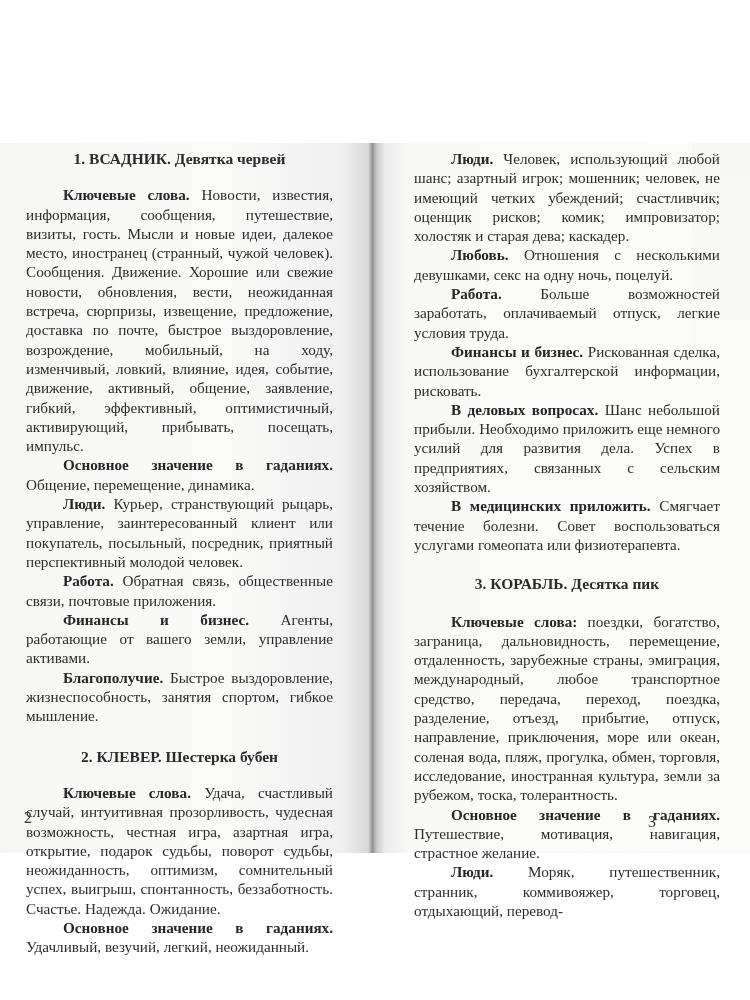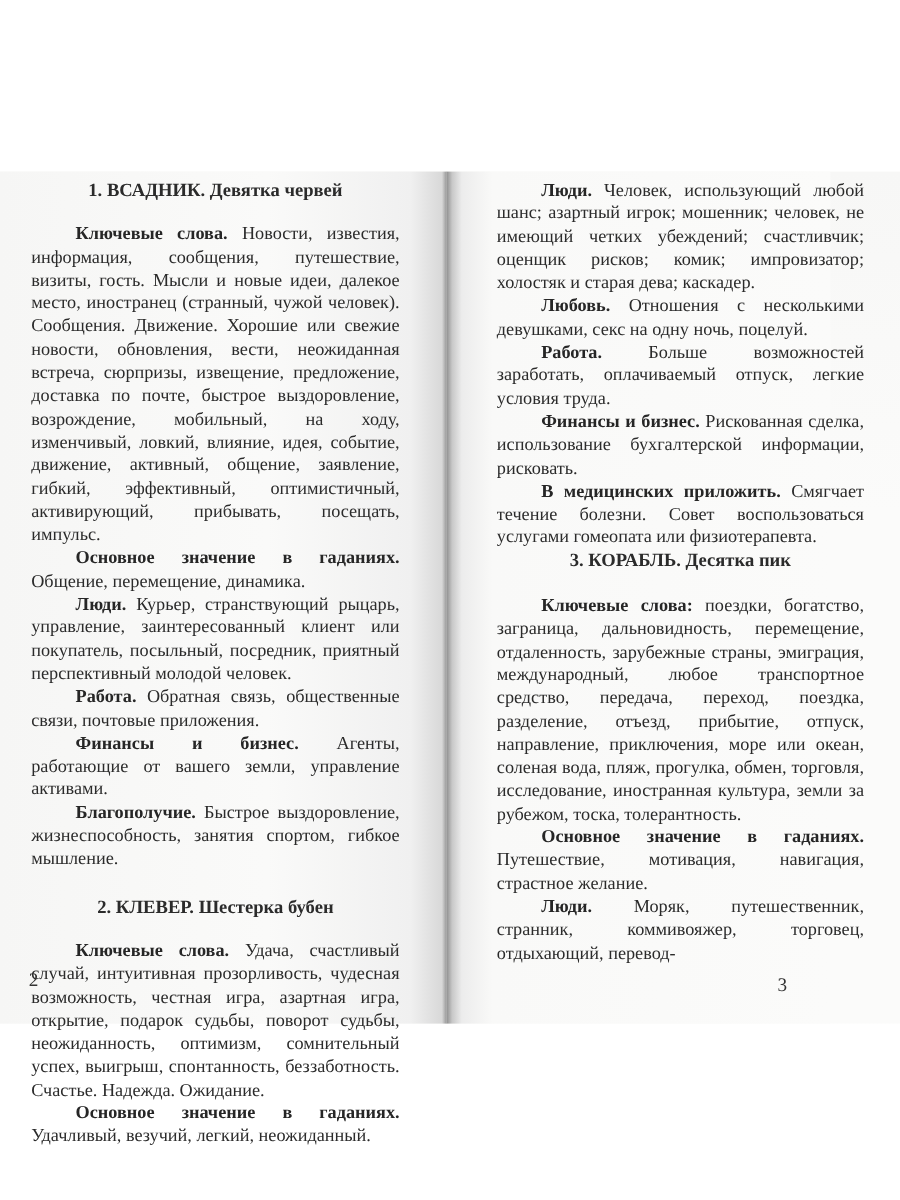--- a/index.html
+++ b/index.html
@@ -10,21 +10,21 @@
   .page { position: absolute; top: 0; height: 710px; }
   .page.left { left: 0; width: 372px;
                background: linear-gradient(to right, #f6f6f5 0%, #fafaf9 60%, #f0f0f0 92%, #d8d8d8 99%, #9a9a9a 100%); }
   .page.right { left: 372px; width: 320px;
                background: linear-gradient(to right, #8e8e8e 0%, #c8c8c8 1.5%, #ececec 4%, #f9f9f8 12%, #fbfbfa 100%); }
   .col { position: absolute; font-size: 15.2px; line-height: 19.3px; text-align: justify; }
   .left .col { left: 26px; width: 307px; top: 6px; }
   .right .col { left: 42px; width: 306px; top: 6px; }
   .title { text-align: center; font-weight: bold; font-size: 15.5px; margin: 0; }
   .left .title { margin-top: 0; margin-bottom: 17px; }
-  .right .title { margin-bottom: 18px; }
+  .right .title { margin-top: 20px; margin-bottom: 18px; }
   p.para { margin: 0; text-indent: 37px; }
   p.para b { font-weight: bold; color: #262626; }
   .pagenum { position: absolute; font-size: 16px; color: #333; }
   .left .pagenum { left: 24px; top: 666px; }
   .right .pagenum { right: 36px; top: 670px; }
 </style>
 </head>
 <body>
 
 <div class="spread">
@@ -45,20 +45,21 @@
     </div>
     <div class="pagenum">2</div>
   </div>
 
   <div class="page right">
     <div class="col">
       <p class="para"><b>Люди.</b><span> Человек, использующий любой шанс; азартный игрок; мошенник; человек, не имеющий четких убеждений; счастливчик; оценщик рисков; комик; импровизатор; холостяк и старая дева; каскадер.</span></p>
       <p class="para"><b>Любовь.</b><span> Отношения с несколькими девушками, секс на одну ночь, поцелуй.</span></p>
       <p class="para"><b>Работа.</b><span> Больше возможностей заработать, оплачиваемый отпуск, легкие условия труда.</span></p>
       <p class="para"><b>Финансы и бизнес.</b><span> Рискованная сделка, использование бухгалтерской информации, рисковать.</span></p>
+      <p class="para"><b>В деловых вопросах.</b><span> Шанс небольшой прибыли. Необходимо приложить еще немного усилий для развития дела. Успех в предприятиях, связанных с сельским хозяйством.</span></p>
       <p class="para"><b>В медицинских приложить.</b><span> Смягчает течение болезни. Совет воспользоваться услугами гомеопата или физиотерапевта.</span></p>
 
       <h2 class="title">3. КОРАБЛЬ. Десятка пик</h2>
       <p class="para"><b>Ключевые слова:</b><span> поездки, богатство, заграница, дальновидность, перемещение, отдаленность, зарубежные страны, эмиграция, международный, любое транспортное средство, передача, переход, поездка, разделение, отъезд, прибытие, отпуск, направление, приключения, море или океан, соленая вода, пляж, прогулка, обмен, торговля, исследование, иностранная культура, земли за рубежом, тоска, толерантность.</span></p>
       <p class="para"><b>Основное значение в гаданиях.</b><span> Путешествие, мотивация, навигация, страстное желание.</span></p>
       <p class="para"><b>Люди.</b><span> Моряк, путешественник, странник, коммивояжер, торговец, отдыхающий, перевод-</span></p>
     </div>
     <div class="pagenum">3</div>
   </div>
 

